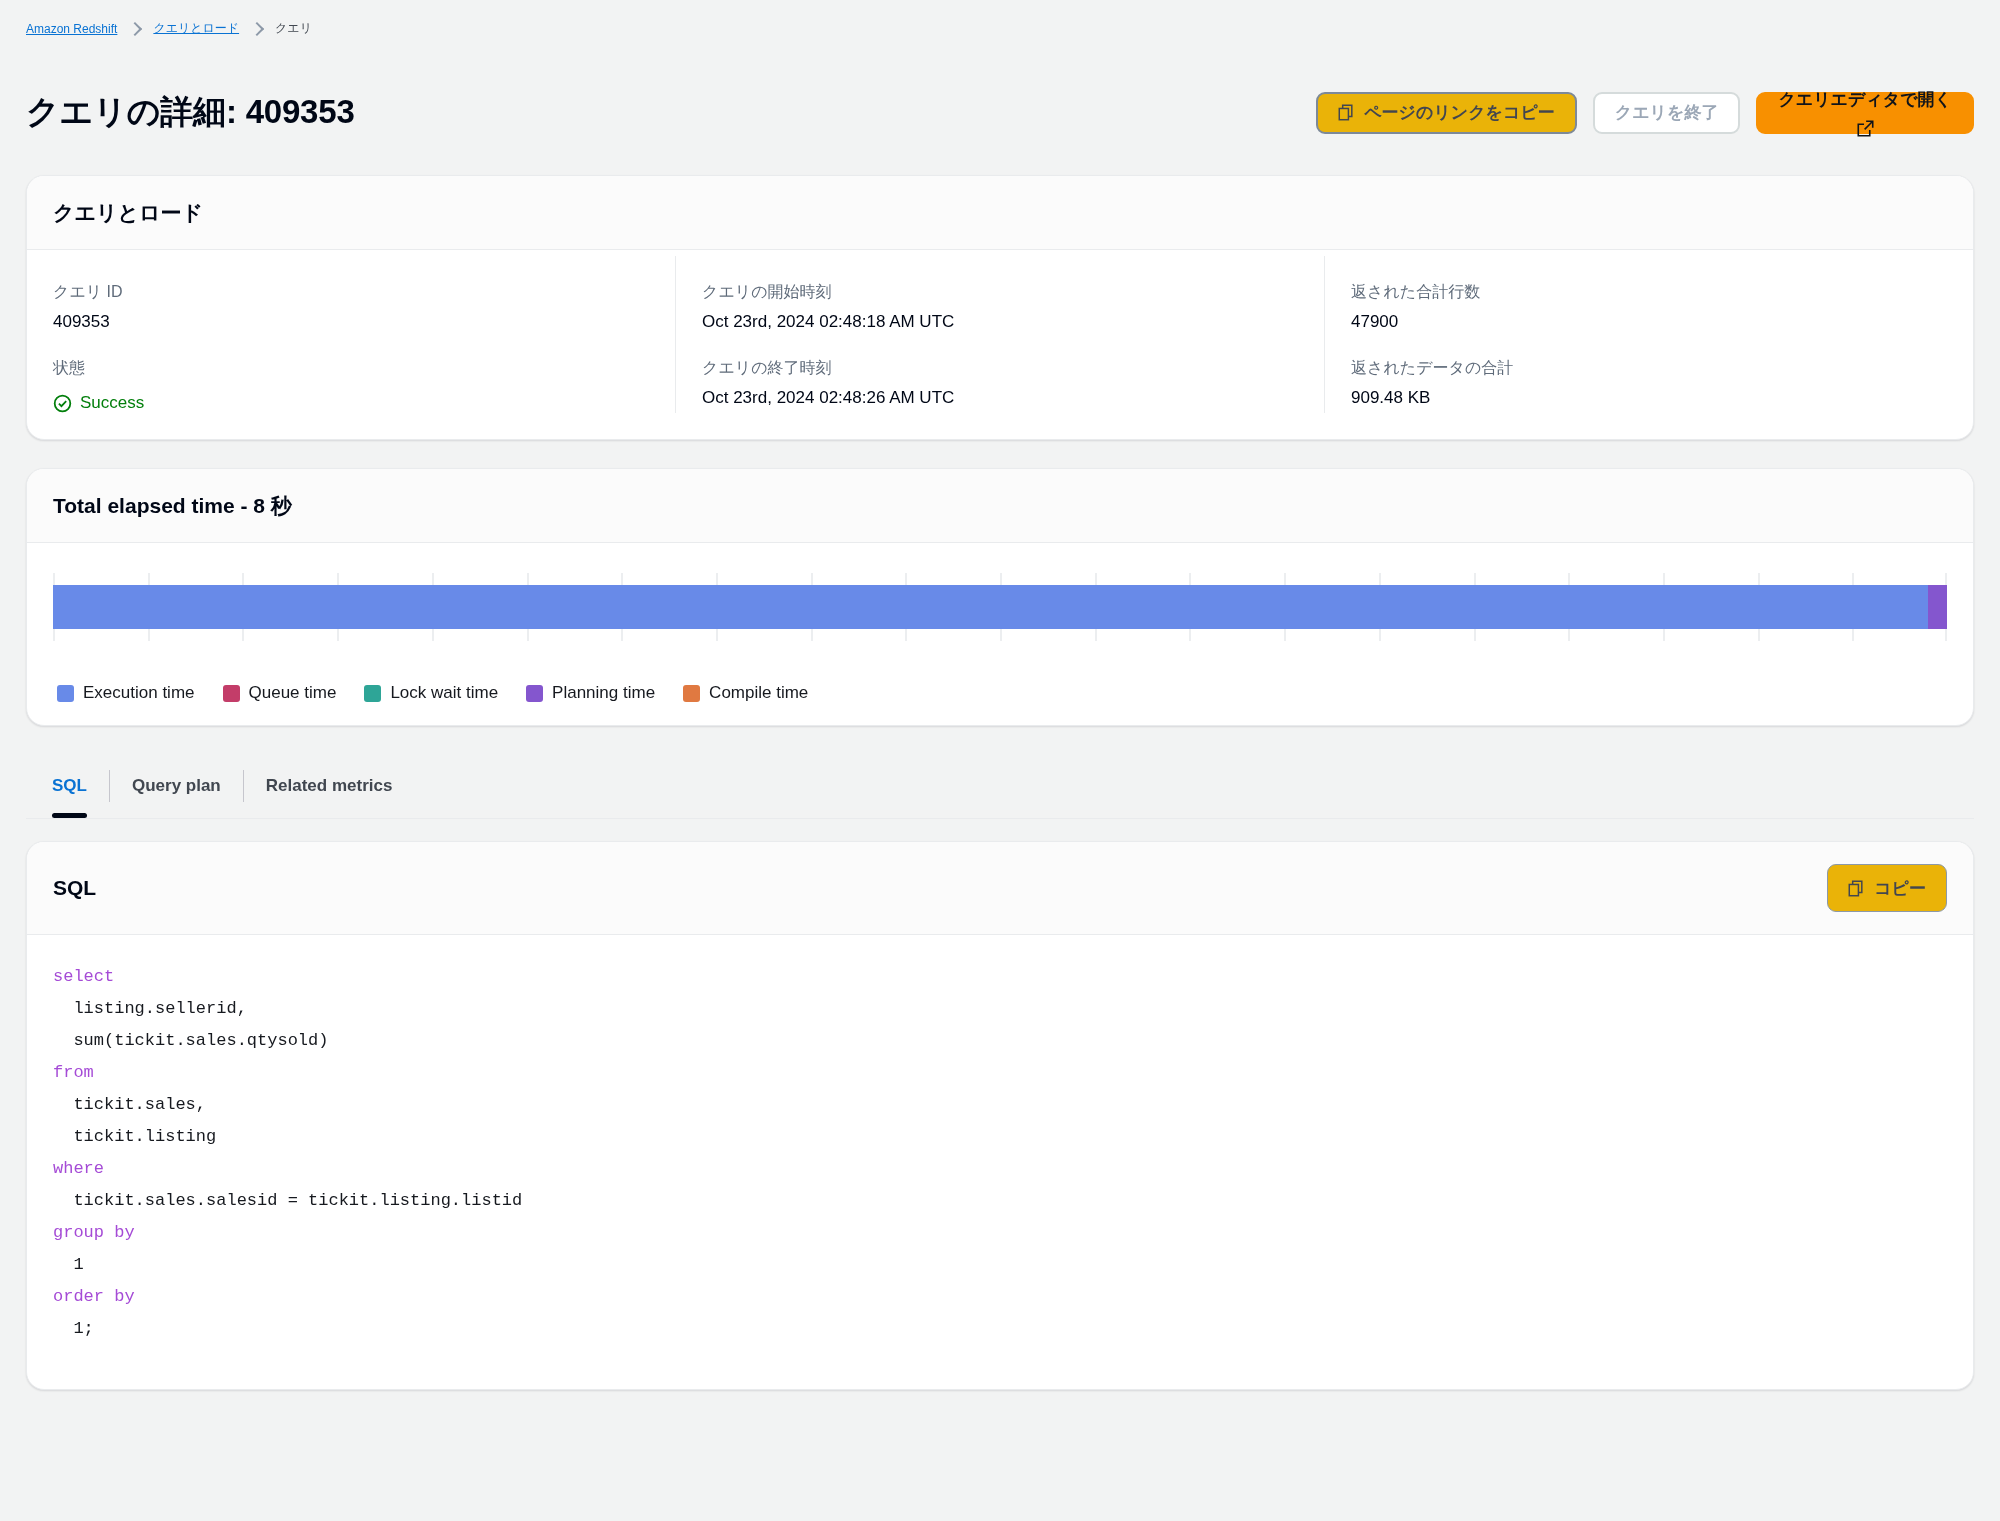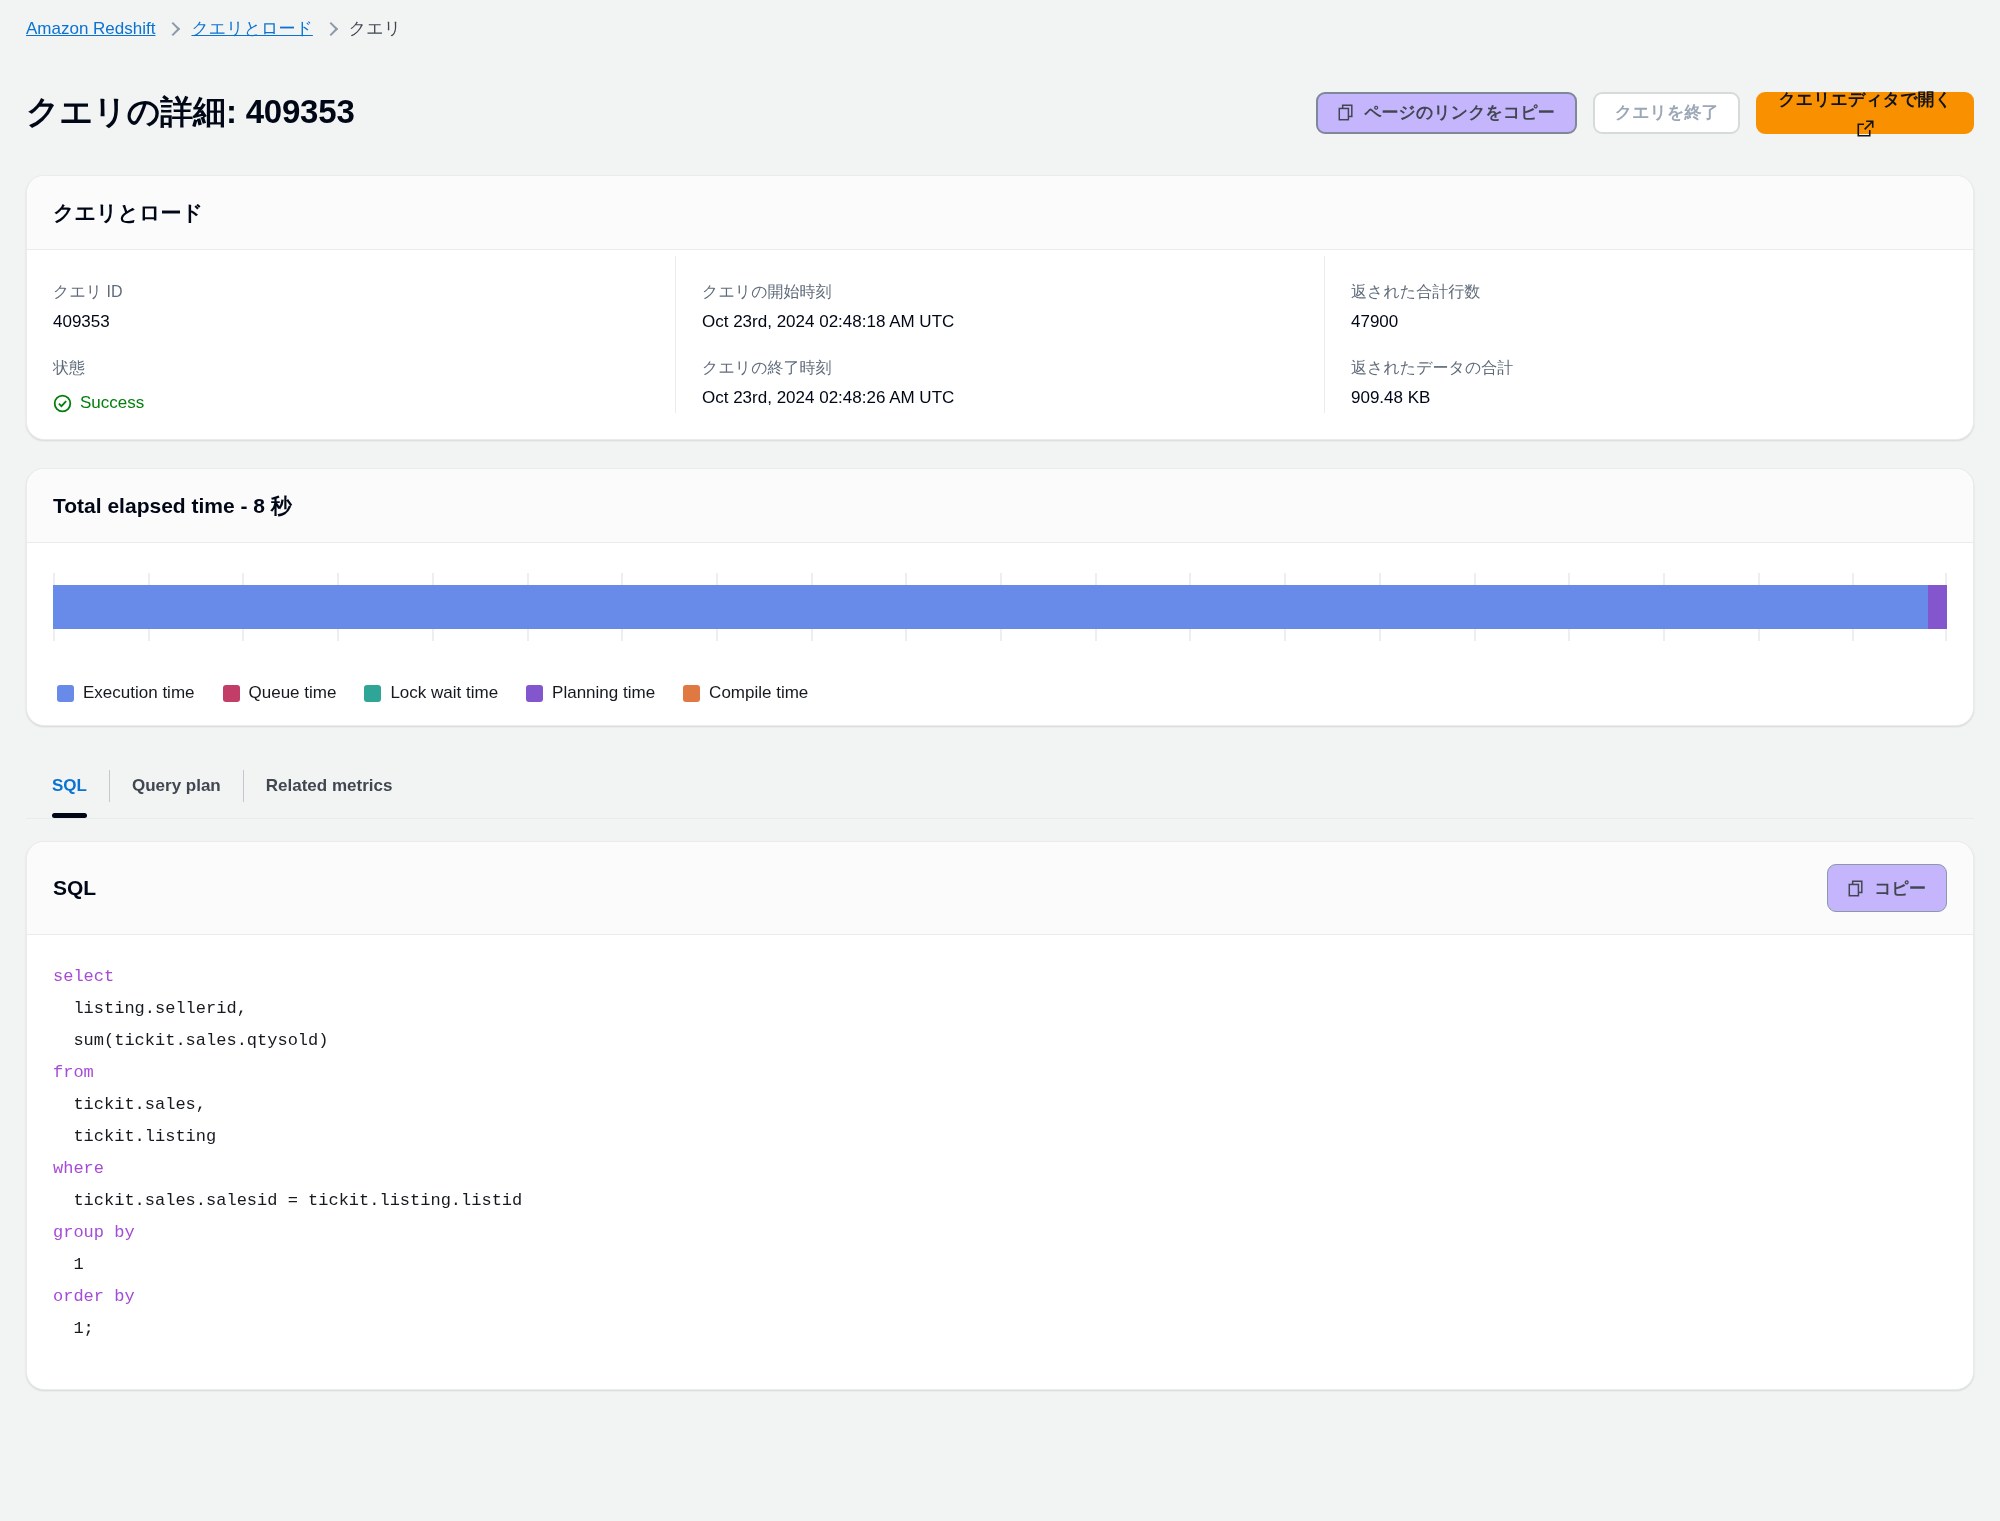--- a/index.html
+++ b/index.html
@@ -10,21 +10,21 @@
     font-family: "Liberation Sans", sans-serif;
     color: #16191f;
     -webkit-font-smoothing: antialiased;
   }
   .page { width: 2000px; padding: 0 26px; }
 
   
   .breadcrumb {
     display: flex; align-items: center;
     height: 46px; padding-top: 11px;
-    font-size: 17px;
+    font-size: 12px;
   }
   .crumb-link {
     color: #0972d3; text-decoration: underline;
     cursor: pointer; white-space: nowrap;
   }
   .crumb-current { color: #414750; white-space: nowrap; }
   .crumb-sep {
     margin: 0 13px; color: #7d8998;
     display: inline-block; width: 10px; height: 16px; position: relative;
   }
@@ -43,21 +43,21 @@
   .page-title { font-size: 33px; font-weight: 700; letter-spacing: -0.2px; color: #000716; }
   .header-actions { display: flex; align-items: center; gap: 16px; }
 
   .btn {
     height: 42px; border-radius: 9px;
     font-size: 17px; font-weight: 700;
     display: inline-flex; align-items: center; justify-content: center;
     gap: 9px; padding: 0 20px; cursor: pointer; white-space: nowrap;
   }
   .btn-normal {
-    background: #c4b5fd; border: 2px solid #7d8998; color: #424650;
+    background: #eab308; border: 2px solid #7d8998; color: #424650;
   }
   .btn-disabled {
     background: #ffffff; border: 2px solid #d5dbdb; color: #9ba7b6;
     cursor: default;
   }
   .btn-primary {
     background: #f89000; border: 2px solid #f89000; color: #10141a; flex-direction: column;
   }
 
   .ico { display: inline-block; line-height: 0; }

